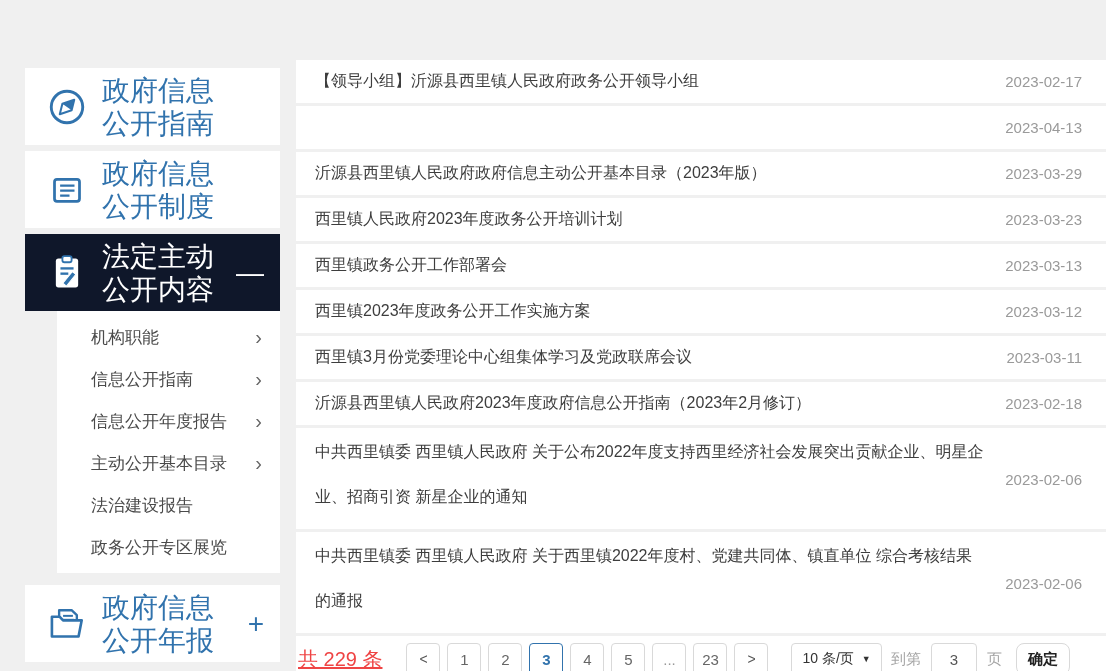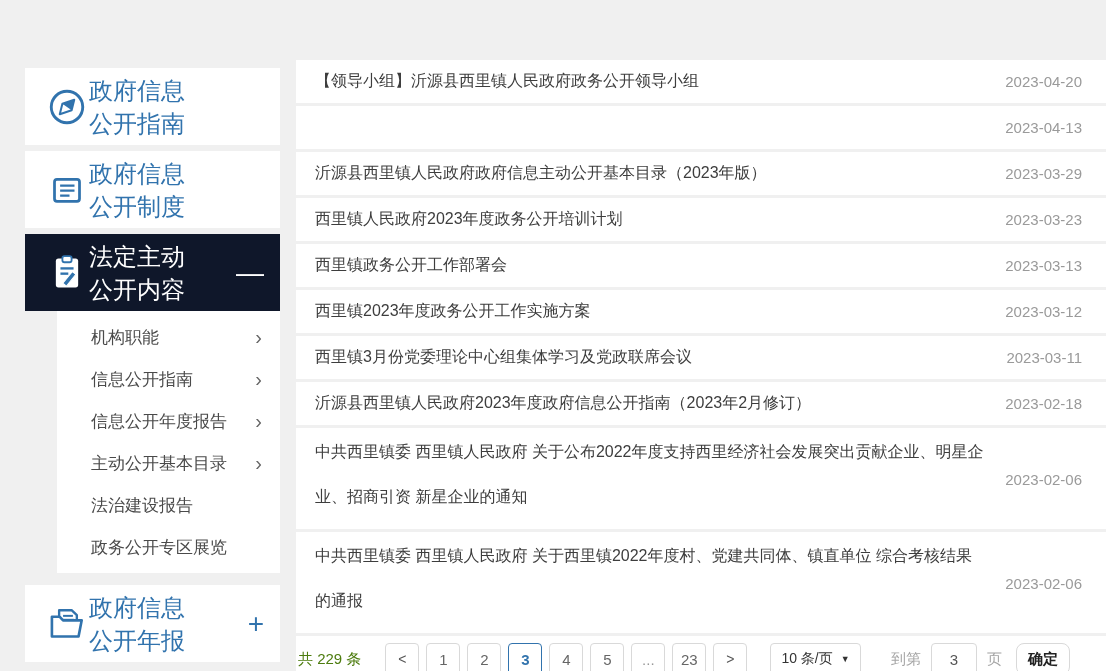--- a/index.html
+++ b/index.html
@@ -10,21 +10,21 @@
   }
   .stage{position:relative;width:1106px;height:671px;background:#f0f0f0;overflow:hidden;}
 
   
   .sidebar{position:absolute;left:25px;top:68px;width:255px;}
   .side-card{
     height:77px;background:#fff;display:flex;align-items:center;
     margin-bottom:6px;padding-left:20px;cursor:pointer;
   }
   .side-icon{width:44px;height:44px;flex:0 0 44px;display:flex;align-items:center;justify-content:center;}
-  .side-label{font-size:24px;line-height:33px;color:#3173ad;}
+  .side-label{margin-left:13px;font-size:28px;line-height:33px;color:#3173ad;}
   .side-label span{display:block;}
   .expand{margin-left:auto;margin-right:16px;font-size:28px;color:#3173ad;font-weight:400;line-height:1;}
   .side-card.active{background:#0f172a;margin-bottom:0;}
   .side-card.active .side-label{color:#fff;}
   .side-card.active .expand{color:#fff;}
 
   .submenu{background:#fff;padding:5px 0;margin-bottom:12px;margin-left:32px;}
   .sub-item{height:42px;display:flex;align-items:center;padding:0 18px 0 34px;font-size:17px;color:#4a4a4a;cursor:pointer;}
   .sub-arrow{margin-left:auto;color:#666;font-size:20px;line-height:1;font-weight:400;}
 
@@ -35,21 +35,21 @@
     height:43px;padding:0 24px 0 19px;cursor:pointer;
   }
   .row-title{font-size:16px;color:#3d3d3d;}
   .row-date{margin-left:auto;color:#9a9a9a;font-size:15px;white-space:nowrap;padding-left:14px;}
   .row.two{display:block;position:relative;height:101px;padding:0 120px 0 19px;}
   .row.two .row-title{display:block;line-height:45px;padding-top:1px;}
   .row.two .row-date{position:absolute;right:24px;top:50%;transform:translateY(-50%);margin:0;padding:0;}
 
   
   .pager{background:#fff;height:46px;display:flex;align-items:center;padding:0 36px 0 2px;}
-  .total{font-size:15px;color:#4d7c0f;margin-right:24px;}
+  .total{font-size:20px;color:#ef4444;margin-right:24px;text-decoration:underline;}
   .pg{
     width:34px;height:32px;border:1px solid #d9d9d9;border-radius:4px;background:#fff;
     color:#666;font-size:15px;margin-right:7px;display:flex;align-items:center;justify-content:center;
     cursor:pointer;font-family:inherit;box-sizing:border-box;padding:0;
   }
   .pages{display:flex;}
   .pg.active{border-color:#3173ad;color:#3173ad;font-weight:bold;}
   .pg.dots{color:#999;}
   .pg.prev,.pg.next{color:#555;font-size:14px;}
   .pagesize{
@@ -166,21 +166,21 @@
     </div>
 
   </aside>
 
   <main class="content">
 
     <div class="rows">
 
     <div class="row">
           <span class="row-title">【领导小组】沂源县西里镇人民政府政务公开领导小组</span>
-          <span class="row-date">2023-04-20</span>
+          <span class="row-date">2023-02-17</span>
         </div>
         <div class="row">
           <span class="row-date">2023-04-13</span>
         </div>
         <div class="row">
           <span class="row-title">沂源县西里镇人民政府政府信息主动公开基本目录（2023年版）</span>
           <span class="row-date">2023-03-29</span>
         </div>
         <div class="row">
           <span class="row-title">西里镇人民政府2023年度政务公开培训计划</span>

